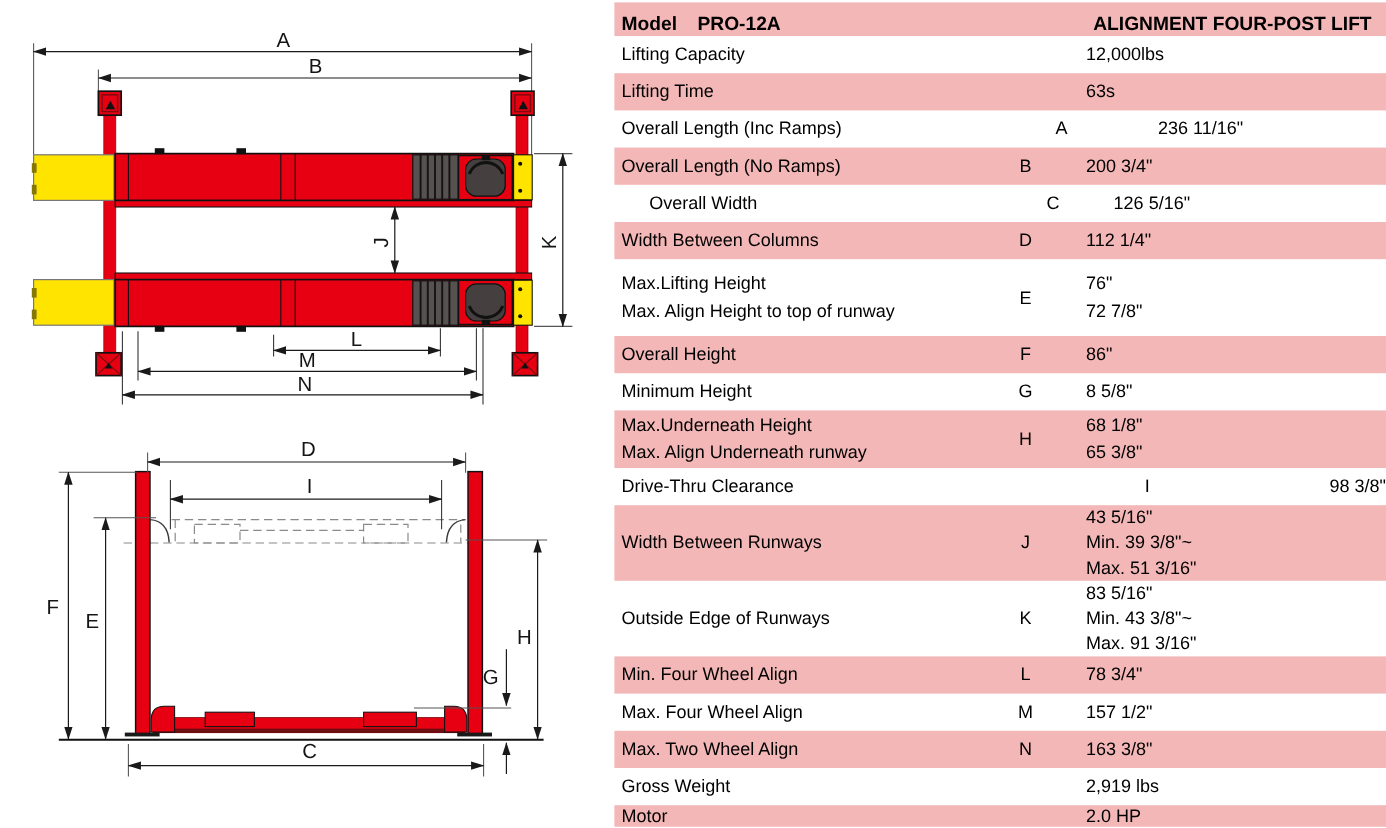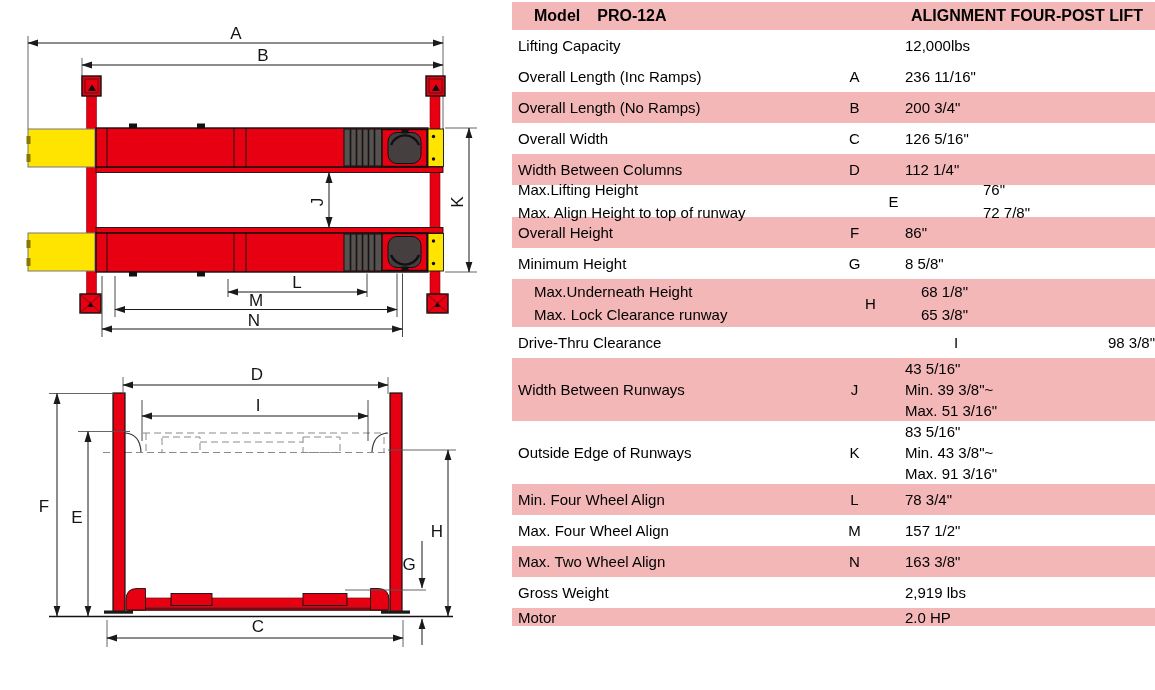--- a/index.html
+++ b/index.html
@@ -12,22 +12,22 @@
   .tick{stroke:#333;stroke-width:0.9;fill:none;}
   .outl{stroke:#111;stroke-width:1.4;}
   .thin{stroke:#111;stroke-width:0.9;}
   .red{fill:var(--accent_red);}
   .yel{fill:var(--ramp_yellow);}
   .dash{stroke:#8a8a8a;stroke-width:1;fill:none;stroke-dasharray:7 4;}
   .curl{stroke:#3a3a3a;stroke-width:1.2;fill:none;}
 
   .spec-table{position:absolute;left:512px;top:2px;width:643px;color:var(--table_text);
               font-size:15px;}
-  .header-row{height:28px;background:var(--row_pink);display:flex;align-items:center;
-              font-weight:bold;font-size:16px;padding-left:16px;}
+  .header-row{height:28px;background:var(--row_pink);display:flex;align-items:flex-end;
+              font-weight:bold;font-size:16px;}
   .model-label{padding-left:6px;}
   .model-value{margin-left:17px;}
   .header-title{margin-left:auto;padding-right:12px;}
   .spec-row{display:flex;align-items:center;}
   .spec-row.pink{background:var(--row_pink);}
   .cell.lab{width:320px;padding-left:6px;box-sizing:border-box;}
   .cell.let{width:45px;text-align:center;}
   .cell.val{padding-left:28px;}
 </style>
 </head>
@@ -201,21 +201,30 @@
   <div>
       <div class="spec-row plain" style="height: 31px;">
         <div class="cell lab">
           <div>Lifting Capacity</div>
         </div>
         <div class="cell let"></div>
         <div class="cell val">
           <div>12,000lbs</div>
         </div>
       </div>
-      <div class="spec-row plain" style="height: 31px;">
+      <div class="spec-row pink" style="height: 31px;">
+        <div class="cell lab">
+          <div>Lifting Time</div>
+        </div>
+        <div class="cell let"></div>
+        <div class="cell val">
+          <div>63s</div>
+        </div>
+      </div>
+      <div class="spec-row plain" style="height: 31px; gap: 30px;">
         <div class="cell lab">
           <div>Overall Length (Inc Ramps)</div>
         </div>
         <div class="cell let">
           <div>A</div>
         </div>
         <div class="cell val">
           <div>236 11/16"</div>
         </div>
       </div>
@@ -223,21 +232,21 @@
         <div class="cell lab">
           <div>Overall Length (No Ramps)</div>
         </div>
         <div class="cell let">
           <div>B</div>
         </div>
         <div class="cell val">
           <div>200 3/4"</div>
         </div>
       </div>
-      <div class="spec-row plain" style="height: 31px;">
+      <div class="spec-row plain" style="height: 31px; margin-left: 23px;">
         <div class="cell lab">
           <div>Overall Width</div>
         </div>
         <div class="cell let">
           <div>C</div>
         </div>
         <div class="cell val">
           <div>126 5/16"</div>
         </div>
       </div>
@@ -245,21 +254,21 @@
         <div class="cell lab">
           <div>Width Between Columns</div>
         </div>
         <div class="cell let">
           <div>D</div>
         </div>
         <div class="cell val">
           <div>112 1/4"</div>
         </div>
       </div>
-      <div class="spec-row plain" style="height: 32px; line-height: 23px; gap: 39px;">
+      <div class="spec-row plain" style="height: 64px; line-height: 23px;">
         <div class="cell lab">
           <div>Max.Lifting Height</div>
           <div>Max. Align Height to top of runway</div>
         </div>
         <div class="cell let">
           <div>E</div>
         </div>
         <div class="cell val">
           <div>76"</div>
           <div>72 7/8"</div>
@@ -280,24 +289,24 @@
         <div class="cell lab">
           <div>Minimum Height</div>
         </div>
         <div class="cell let">
           <div>G</div>
         </div>
         <div class="cell val">
           <div>8 5/8"</div>
         </div>
       </div>
-      <div class="spec-row pink" style="height: 48px; line-height: 23px; padding-left: 16px;">
+      <div class="spec-row pink" style="height: 48px; line-height: 23px;">
         <div class="cell lab">
           <div>Max.Underneath Height</div>
-          <div>Max. Lock Clearance runway</div>
+          <div>Max. Align Underneath runway</div>
         </div>
         <div class="cell let">
           <div>H</div>
         </div>
         <div class="cell val">
           <div>68 1/8"</div>
           <div>65 3/8"</div>
         </div>
       </div>
       <div class="spec-row plain" style="height: 31px; justify-content: space-between;">

